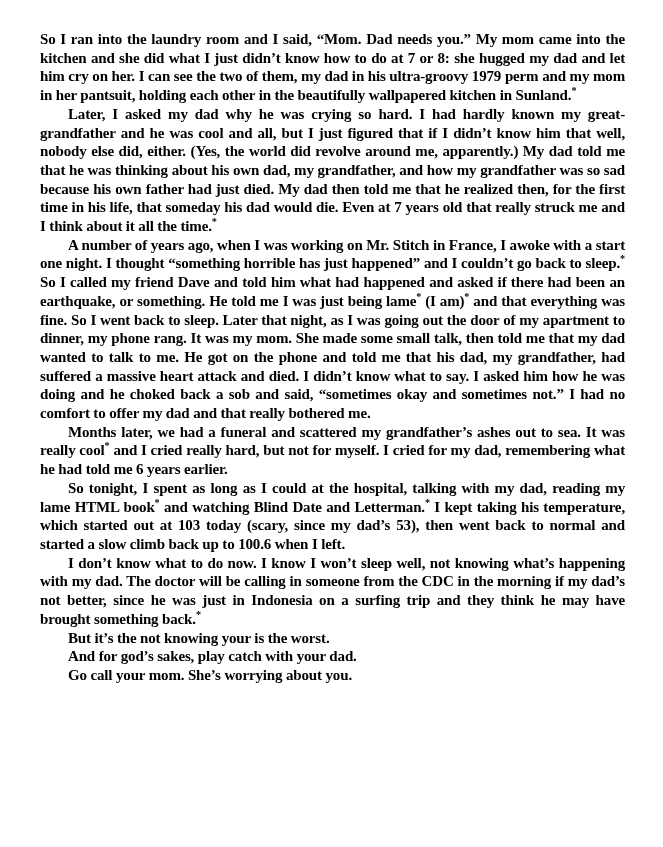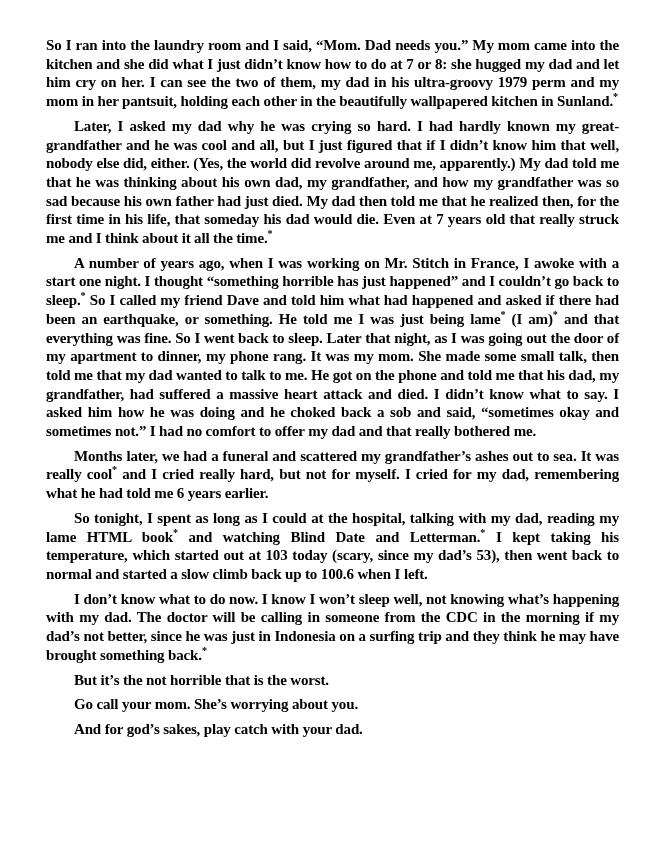--- a/index.html
+++ b/index.html
@@ -16,21 +16,21 @@
     box-sizing: border-box;
     padding: 30px 38px 0 40px;
     overflow: hidden;
   }
   .blog p.para {
     font-family: "Liberation Serif", "DejaVu Serif", serif;
     font-weight: 700;
     font-size: 15px;
     line-height: 18.7px;
     letter-spacing: -0.15px;
-    margin: 6px;
+    margin: 0;
     text-align: justify;
     text-indent: 28px;
   }
   .blog p.para.no-indent {
     text-indent: 0;
   }
   .narrative p.para {
     font-family: "Liberation Serif", "DejaVu Serif", serif;
     font-weight: 400;
     font-size: 16px;
@@ -51,17 +51,17 @@
 <body>
 
 <div class="page">
   <section class="blog">
       <p class="para no-indent"><span>So I ran into the laundry room and I said, “Mom. Dad needs you.” My mom came into the kitchen and she did what I just didn’t know how to do at 7 or 8: she hugged my dad and let him cry on her. I can see the two of them, my dad in his ultra-groovy 1979 perm and my mom in her pantsuit, holding each other in the beautifully wallpapered kitchen in Sunland.</span><span class="sup">*</span></p>
       <p class="para"><span>Later, I asked my dad why he was crying so hard. I had hardly known my great-grandfather and he was cool and all, but I just figured that if I didn’t know him that well, nobody else did, either. (Yes, the world did revolve around me, apparently.) My dad told me that he was thinking about his own dad, my grandfather, and how my grandfather was so sad because his own father had just died. My dad then told me that he realized then, for the first time in his life, that someday his dad would die. Even at 7 years old that really struck me and I think about it all the time.</span><span class="sup">*</span></p>
       <p class="para"><span>A number of years ago, when I was working on </span><span class="italic">Mr. Stitch</span><span> in France, I awoke with a start one night. I thought “something horrible has just happened” and I couldn’t go back to sleep.</span><span class="sup">*</span><span> So I called my friend Dave and told him what had happened and asked if there had been an earthquake, or something. He told me I was just being lame</span><span class="sup">*</span><span> (I am)</span><span class="sup">*</span><span> and that everything was fine. So I went back to sleep. Later that night, as I was going out the door of my apartment to dinner, my phone rang. It was my mom. She made some small talk, then told me that my dad wanted to talk to me. He got on the phone and told me that his dad, my grandfather, had suffered a massive heart attack and died. I didn’t know what to say. I asked him how he was doing and he choked back a sob and said, “sometimes okay and sometimes not.” I had no comfort to offer my dad and that really bothered me.</span></p>
       <p class="para"><span>Months later, we had a funeral and scattered my grandfather’s ashes out to sea. It was really cool</span><span class="sup">*</span><span> and I cried really hard, but not for myself. I cried for my dad, remembering what he had told me 6 years earlier.</span></p>
       <p class="para"><span>So tonight, I spent as long as I could at the hospital, talking with my dad, reading my lame HTML book</span><span class="sup">*</span><span> and watching </span><span class="italic">Blind Date</span><span> and </span><span class="italic">Letterman.</span><span class="sup">*</span><span> I kept taking his temperature, which started out at 103 today (scary, since my dad’s 53), then went back to normal and started a slow climb back up to 100.6 when I left.</span></p>
       <p class="para"><span>I don’t know what to do now. I know I won’t sleep well, not knowing what’s happening with my dad. The doctor will be calling in someone from the CDC in the morning if my dad’s not better, since he was just in Indonesia on a surfing trip and they think he may have brought something back.</span><span class="sup">*</span></p>
-      <p class="para"><span>But it’s the not horrible that is the worst.</span></p>
+      <p class="para"><span>But it’s the not knowing your is the worst.</span></p>
+      <p class="para"><span>And for god’s sakes, play catch with your dad.</span></p>
       <p class="para"><span>Go call your mom. She’s worrying about you.</span></p>
-      <p class="para"><span>And for god’s sakes, play catch with your dad.</span></p>
     </section>
 </div>
 
 </body></html>

